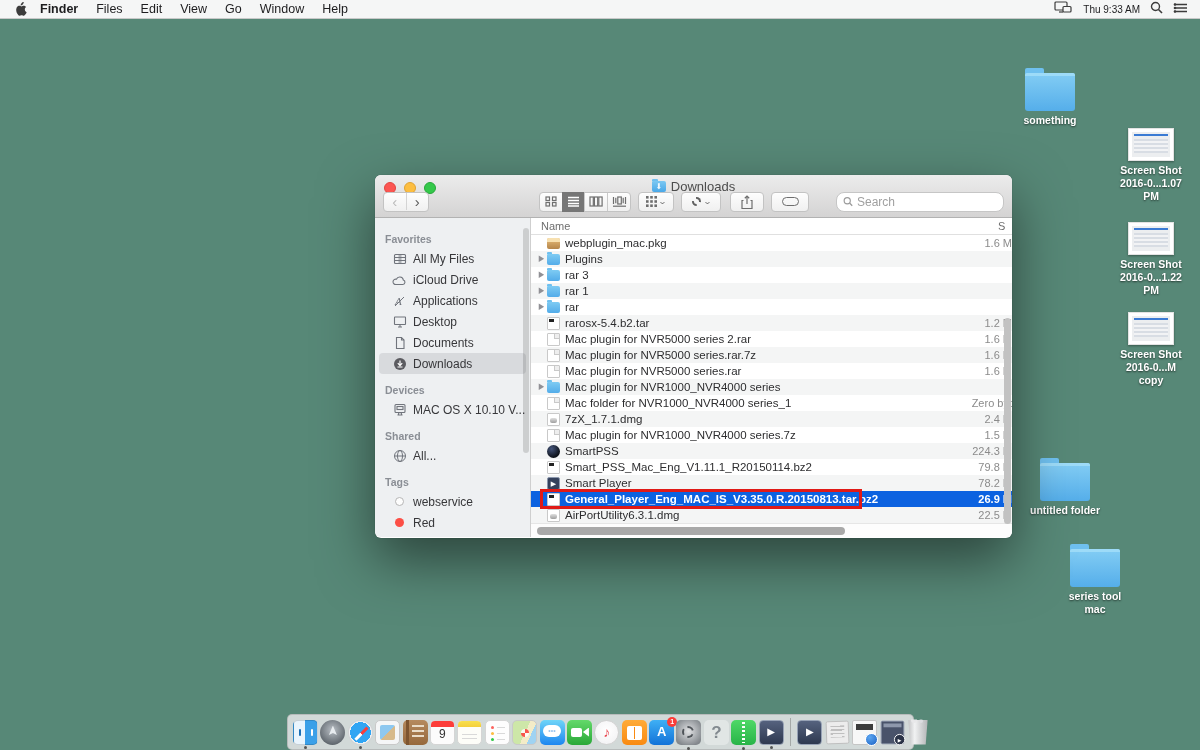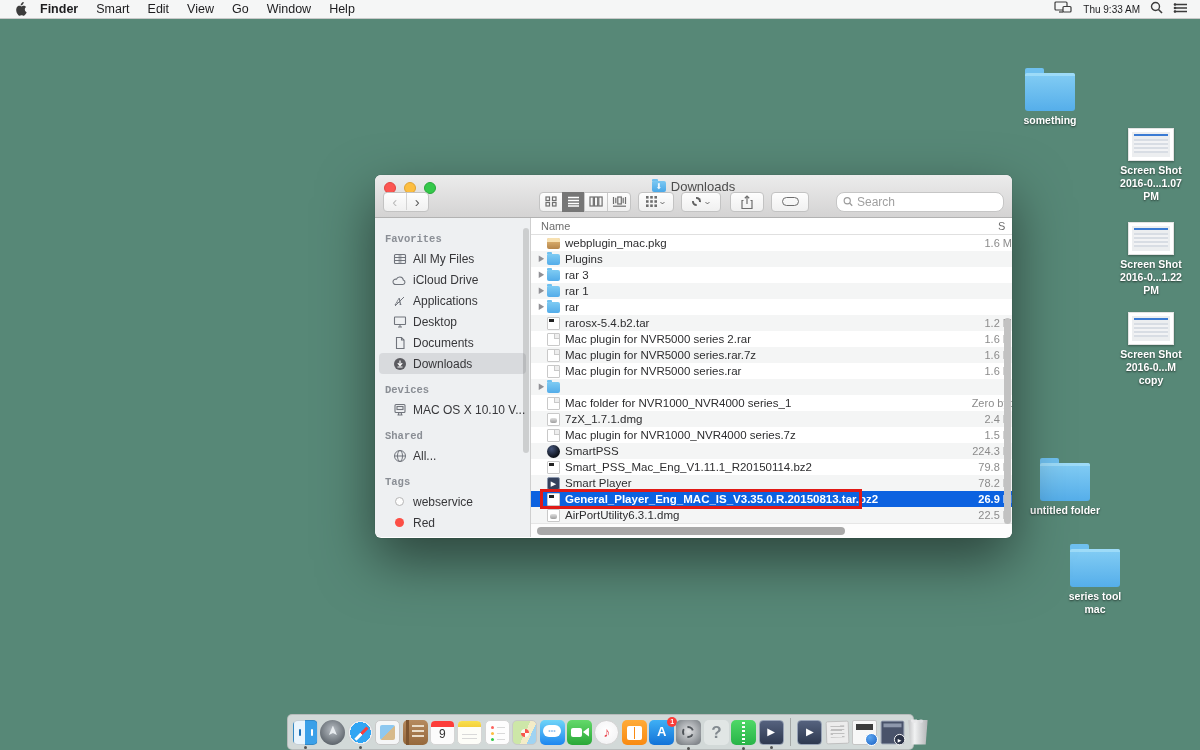--- a/index.html
+++ b/index.html
@@ -56,21 +56,21 @@
   .tag-group { margin-left:7px; width:38px; }
   .tag-shape { width:17px; height:9px; border:1.5px solid #6e6e6e; border-radius:5px; }
   .search-field { margin-left:auto; width:168px; height:20px; background:#fff; border:1px solid #c6c6c6; border-radius:8px; display:flex; align-items:center; padding:0 6px; gap:4px; }
   .search-field input { border:none; outline:none; width:100%; font-size:12px; color:#333; font-family:"Liberation Sans",sans-serif; background:transparent; }
   .search-field input::placeholder { color:#a0a0a0; }
 
   .win-main { display:flex; height:319px; border-radius:0 0 6px 6px; overflow:hidden; }
 
   
   .sidebar { width:156px; background:#eef0f2; border-right:1px solid #cfcfcf; padding-top:5px; position:relative; flex-shrink:0; }
-  .sb-head { font-size:10.5px; font-weight:bold; color:#8a8e95; padding:4px 0 3px 10px; margin-top:6px;font-family:Liberation Mono, monospace; }
+  .sb-head { font-size:10.5px; font-weight:bold; color:#8a8e95; padding:4px 0 3px 10px; margin-top:6px; }
   .sb-head:first-child { margin-top:0; }
   .sbitem { height:21px; display:flex; align-items:center; gap:6px; padding-left:13px; font-size:12px; color:#37373a; margin:0 4px; border-radius:4px; white-space:nowrap; overflow:hidden; }
   .sbitem.sel { background:#d8dadd; }
   .sbitem .si { width:15px; height:15px; display:flex; align-items:center; justify-content:center; flex-shrink:0; }
   .tagdot { width:9px; height:9px; border-radius:50%; }
   .tagdot.gray { border:1px solid #b6b6b6; background:#fdfdfd; }
   .tagdot.red { background:#fc4f46; }
   .sb-scroll { position:absolute; top:10px; right:1px; width:6px; height:225px; background:rgba(0,0,0,.14); border-radius:3px; }
 
   
@@ -171,21 +171,21 @@
 <body>
 
 <div class="menubar">
   <div class="mb-left">
     <span class="apple">
       <svg width="13" height="15" viewBox="0 0 12 15">
           <path fill="#3c3c3c" d="M8.4 2.3c.5-.6.9-1.5.8-2.3-.8 0-1.7.5-2.2 1.2-.5.5-.9 1.4-.8 2.2.9.1 1.7-.5 2.2-1.1zm1.9 5.2c0-1.6 1.3-2.4 1.4-2.4-.8-1.1-1.9-1.3-2.3-1.3-1-.1-1.9.6-2.4.6-.5 0-1.3-.6-2.1-.6-1.1 0-2.1.6-2.7 1.6-1.1 2-.3 5 .8 6.6.5.8 1.2 1.7 2 1.7.8 0 1.1-.5 2.1-.5s1.3.5 2.1.5c.9 0 1.5-.8 2-1.6.6-.9.9-1.8.9-1.9-.1 0-1.8-.7-1.8-2.7z"></path>
         </svg>
     </span>
     <span class="mb-item app-name">Finder</span>
-    <span class="mb-item">Smart</span>
+    <span class="mb-item">Files</span>
     <span class="mb-item">Edit</span>
     <span class="mb-item">View</span>
     <span class="mb-item">Go</span>
     <span class="mb-item">Window</span>
     <span class="mb-item">Help</span>
   </div>
   <div class="mb-right">
     <span>
       <svg width="19" height="13" viewBox="0 0 19 13">
           <g fill="none" stroke="#3c3c3c" stroke-width="1.2">
@@ -520,20 +520,21 @@
           </div>
           <div class="row">
             <span class="disc"></span>
             <span class="ficon icon-doc"></span>
             <span class="fname">Mac plugin for NVR5000 series.rar</span>
             <span class="fsize">1.6 M</span>
           </div>
           <div class="row alt">
             <span class="disc">▶</span>
             <span class="ficon icon-folder"></span>
+            <span class="fname">Mac plugin for NVR1000_NVR4000 series</span>
             <span class="fsize"></span>
           </div>
           <div class="row">
             <span class="disc"></span>
             <span class="ficon icon-doc"></span>
             <span class="fname">Mac folder for NVR1000_NVR4000 series_1</span>
             <span class="fsize">Zero byt</span>
           </div>
           <div class="row alt">
             <span class="disc"></span>

